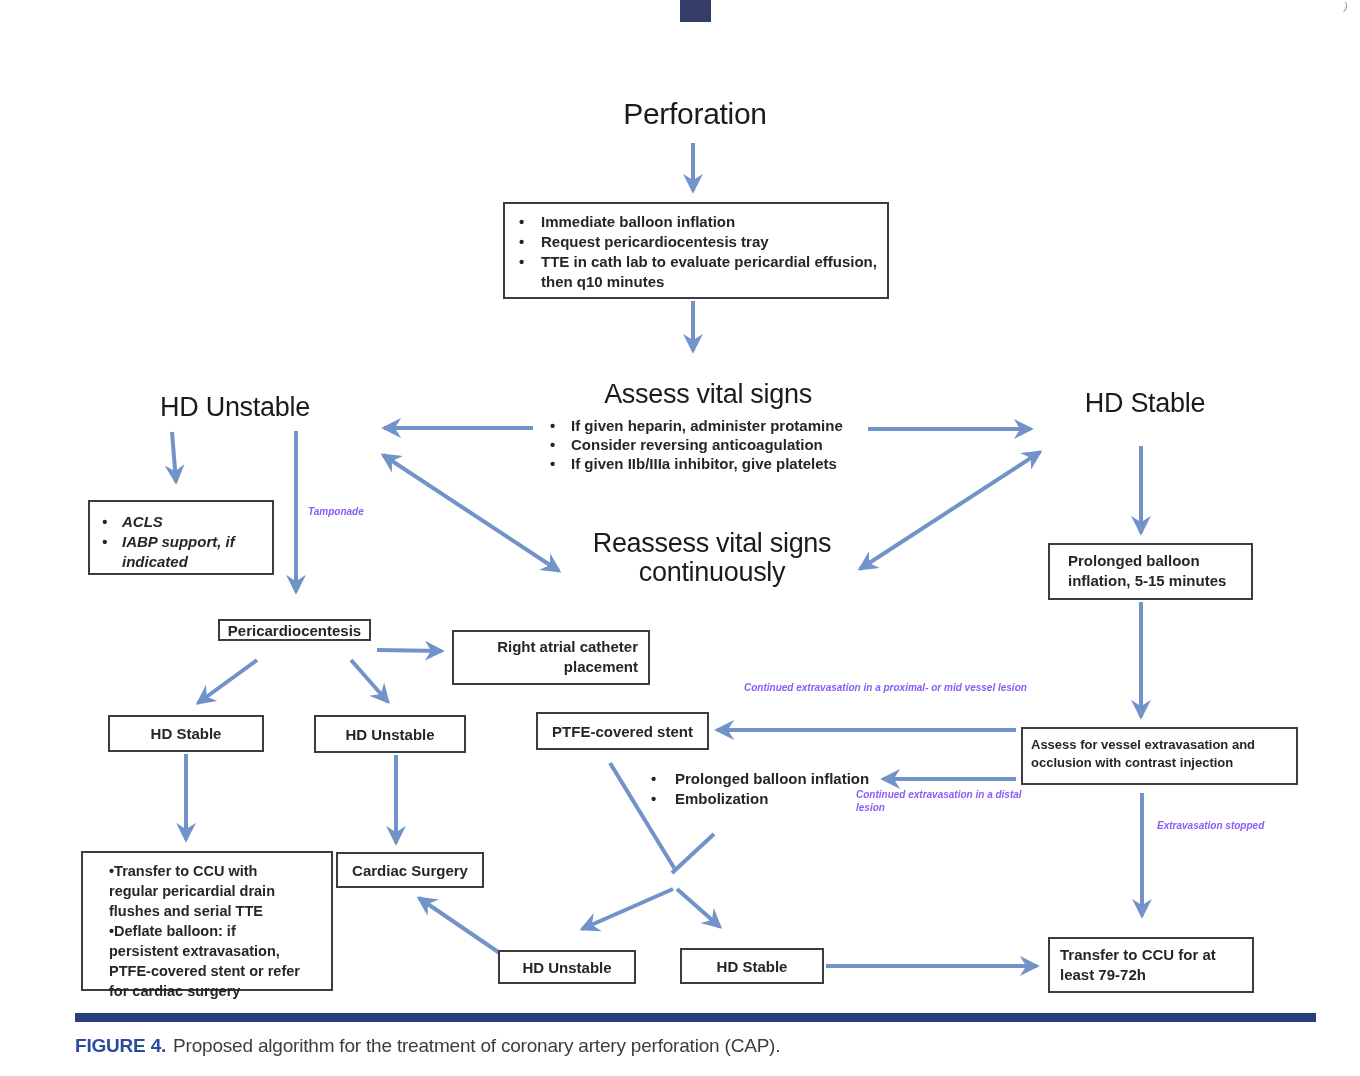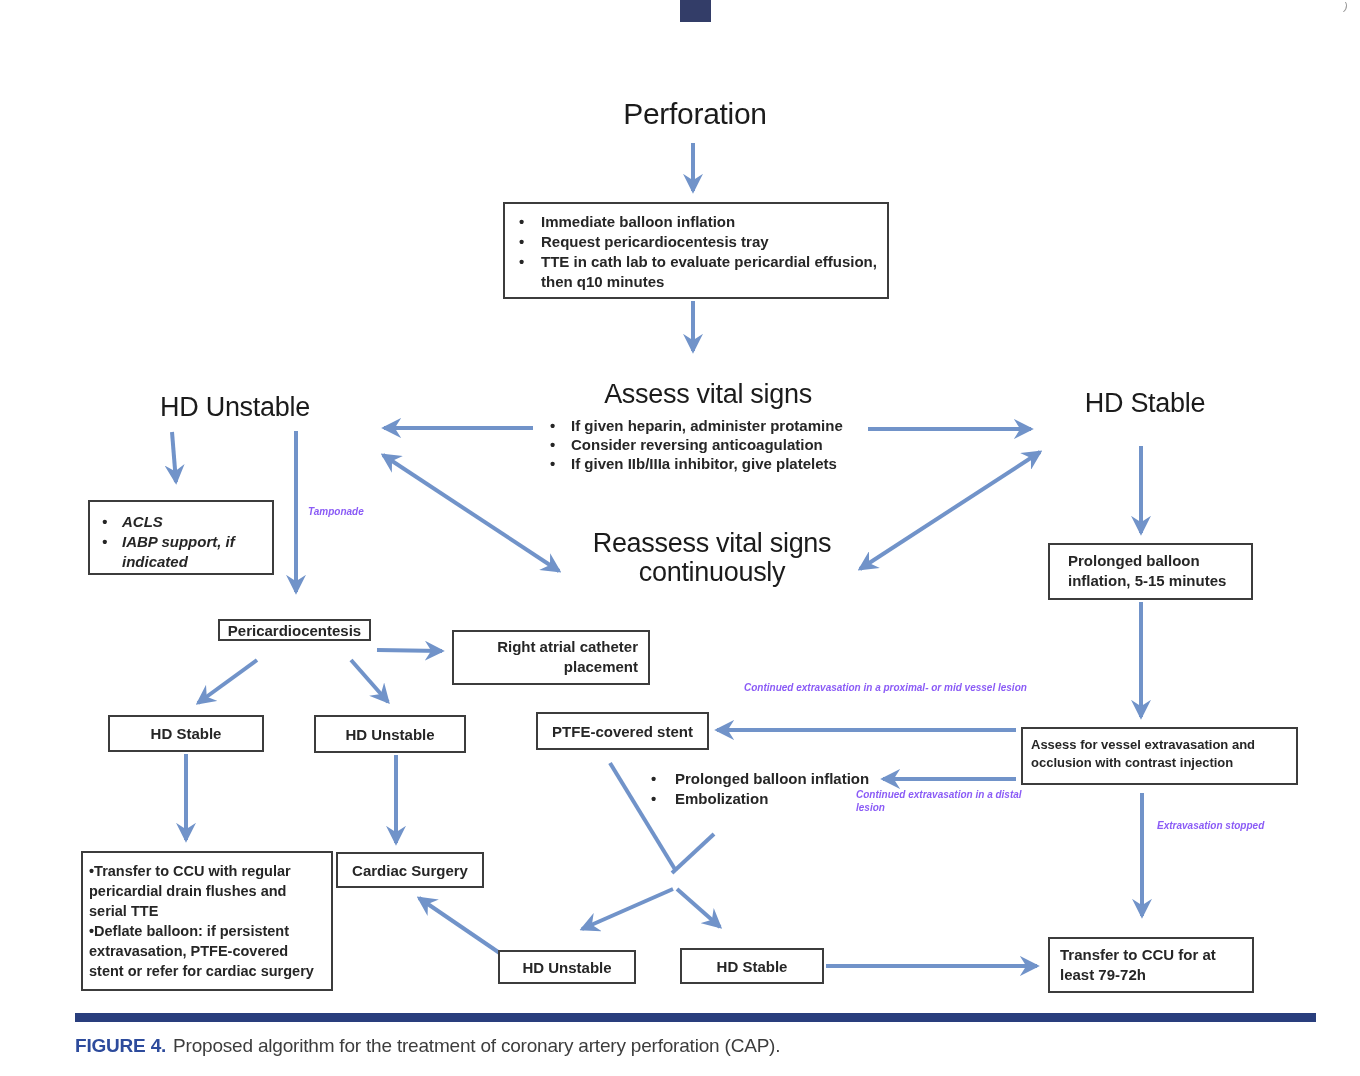--- a/index.html
+++ b/index.html
@@ -25,21 +25,21 @@
   .box.center{display:flex;align-items:center;justify-content:center;text-align:center;}
   #box-initial{left:503px;top:202px;width:386px;height:97px;}
   #box-acls{left:88px;top:500px;width:186px;height:75px;}
   #box-prolonged{left:1048px;top:543px;width:205px;height:57px;padding:6px 18px;line-height:1.35;}
   #box-pericardiocentesis{left:218px;top:619px;width:153px;height:22px;}
   #box-right-atrial{left:452px;top:630px;width:198px;height:55px;padding:5px 10px;line-height:1.35;text-align:right;}
   #box-hd-stable-mid{left:108px;top:715px;width:156px;height:37px;}
   #box-hd-unstable-mid{left:314px;top:715px;width:152px;height:38px;}
   #box-ptfe{left:536px;top:712px;width:173px;height:38px;}
   #box-assess-vessel{left:1021px;top:727px;width:277px;height:58px;padding:7px 8px;font-size:13px;line-height:1.38;}
-  #box-ccu-drain{left:81px;top:851px;width:252px;height:140px;padding:8px 6px;font-size:14.5px;line-height:1.38;}
+  #box-ccu-drain{left:81px;top:851px;width:252px;height:140px;padding:8px 26px;font-size:14.5px;line-height:1.38;}
   #box-cardiac-surgery{left:336px;top:852px;width:148px;height:36px;}
   #box-hd-unstable-bot{left:498px;top:950px;width:138px;height:34px;}
   #box-hd-stable-bot{left:680px;top:948px;width:144px;height:36px;}
   #box-transfer-ccu{left:1048px;top:937px;width:206px;height:56px;padding:6px 10px;line-height:1.35;}
   
   ul.blist{list-style:none;margin:0;padding:0;}
   ul.blist li{position:relative;font-weight:700;color:#262626;}
   ul.blist li::before{content:"\2022";position:absolute;}
   #list-initial{padding-top:8px;}
   #list-initial li{font-size:15px;line-height:1.33;padding-left:36px;padding-right:3px;}

